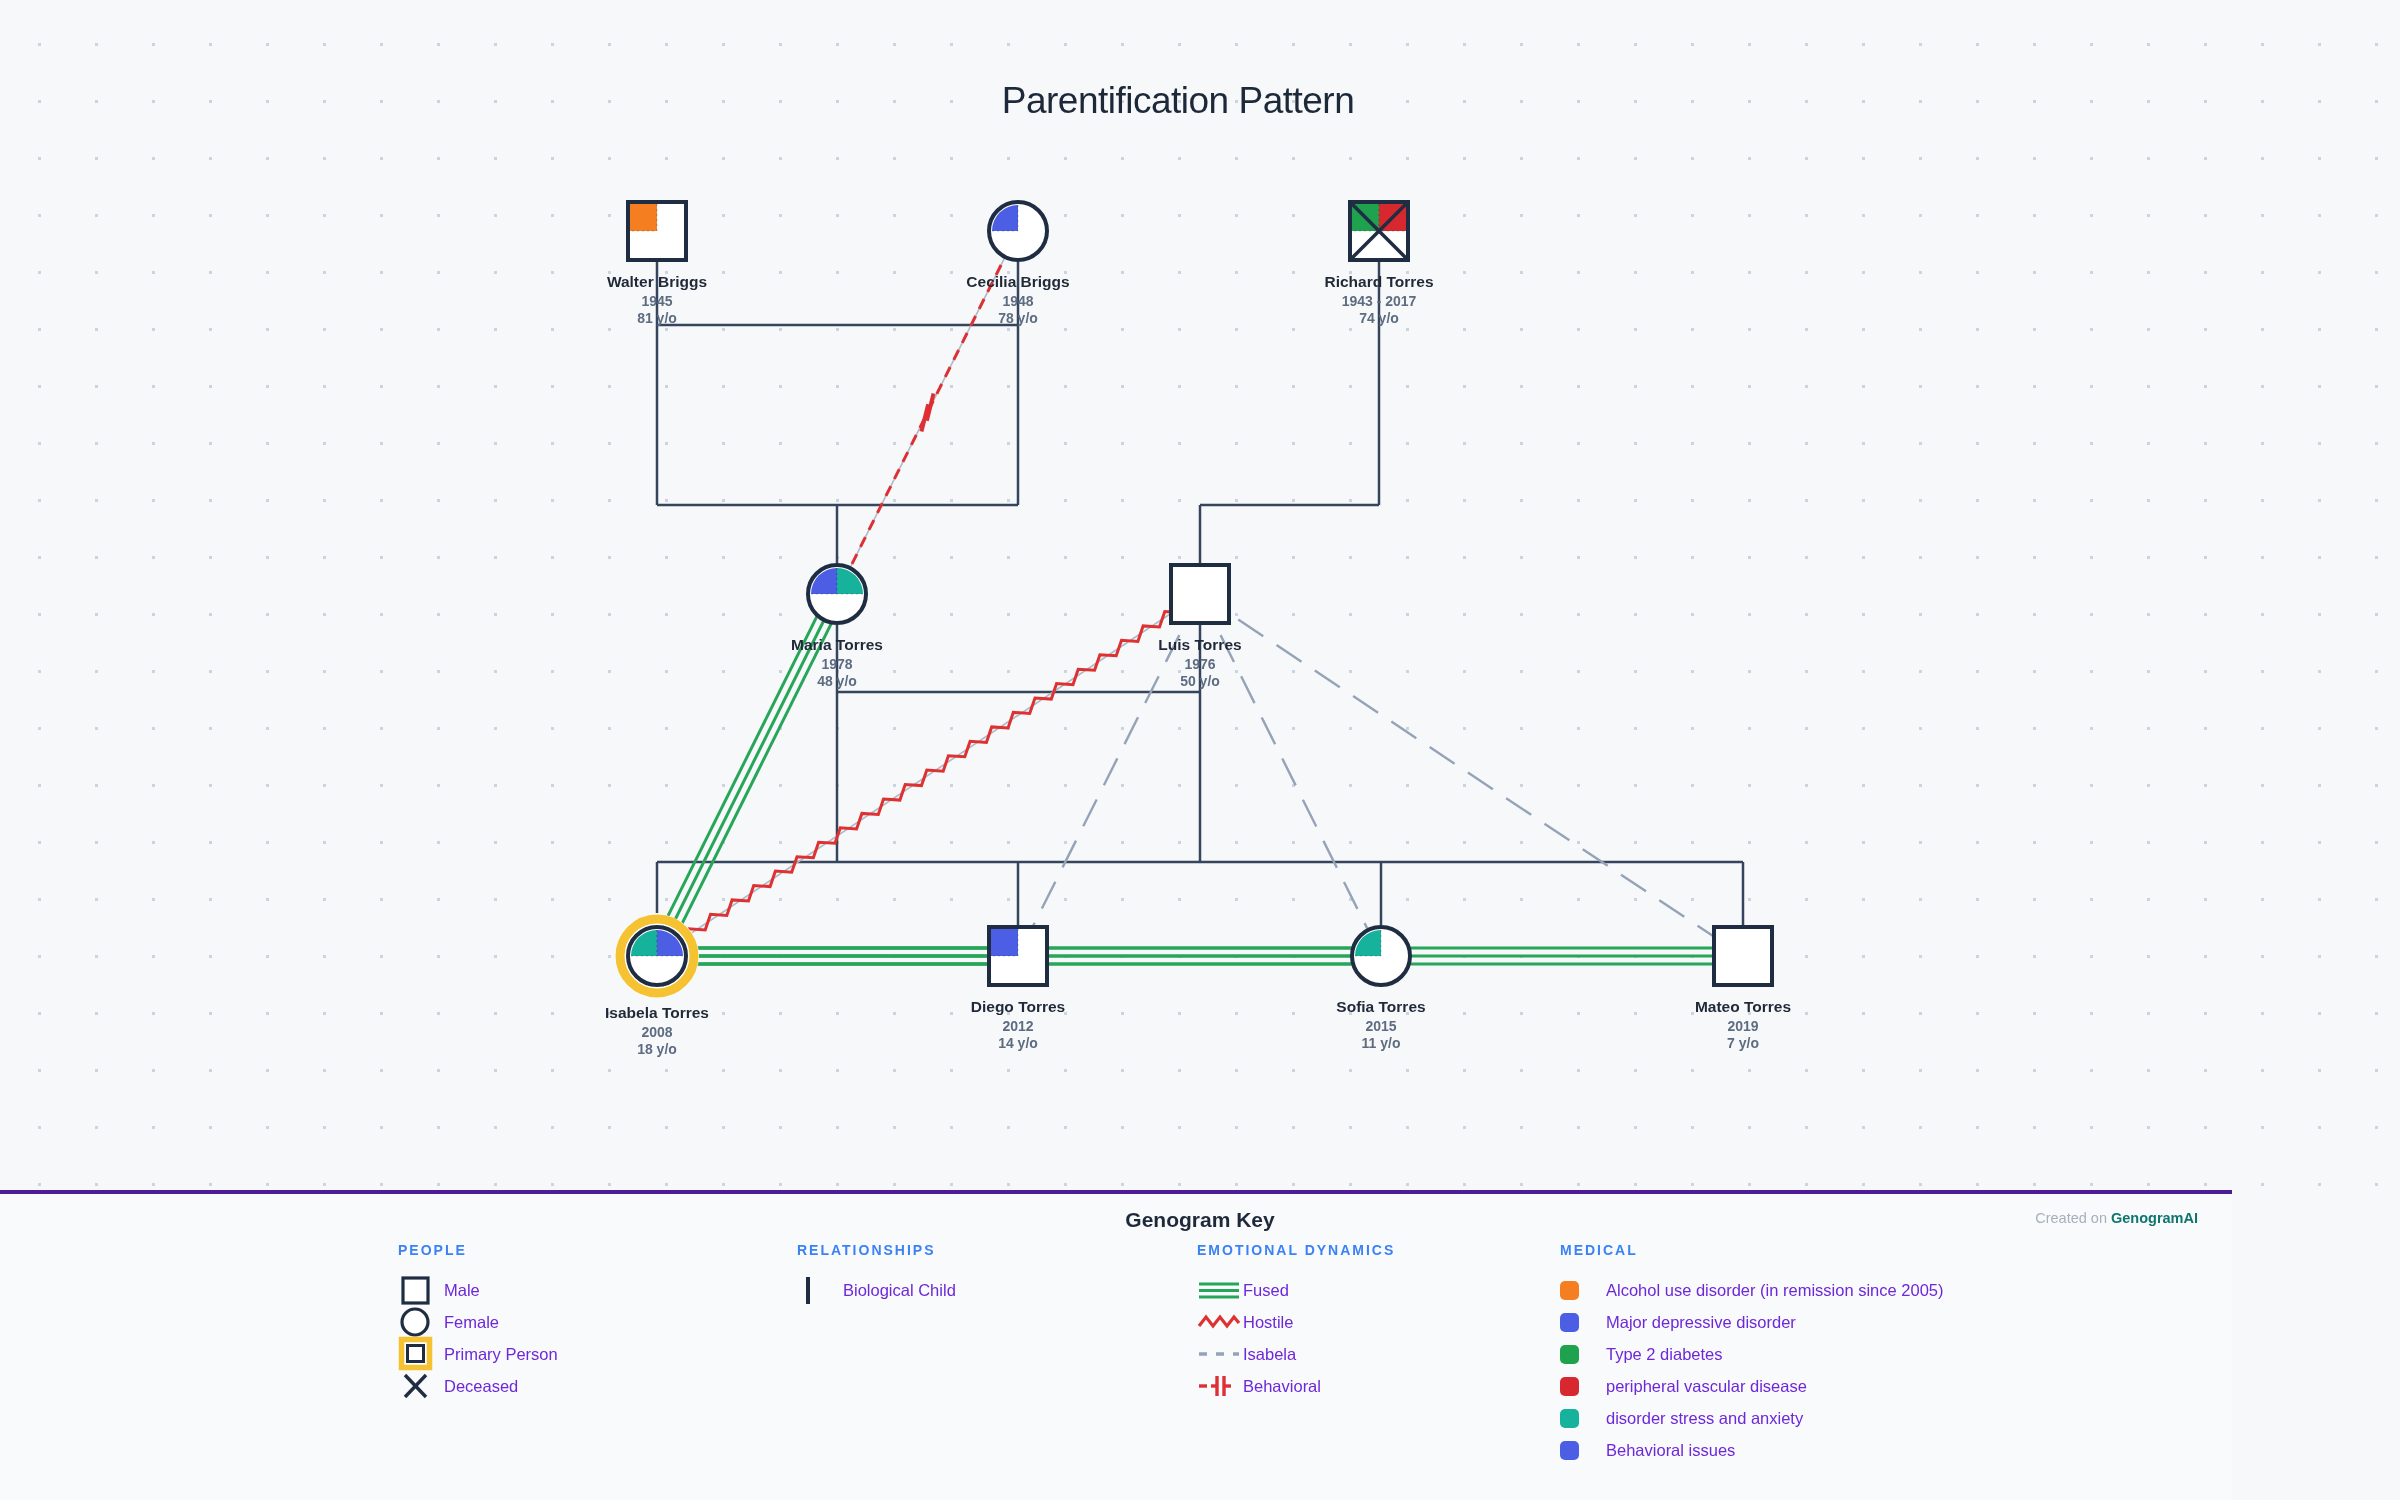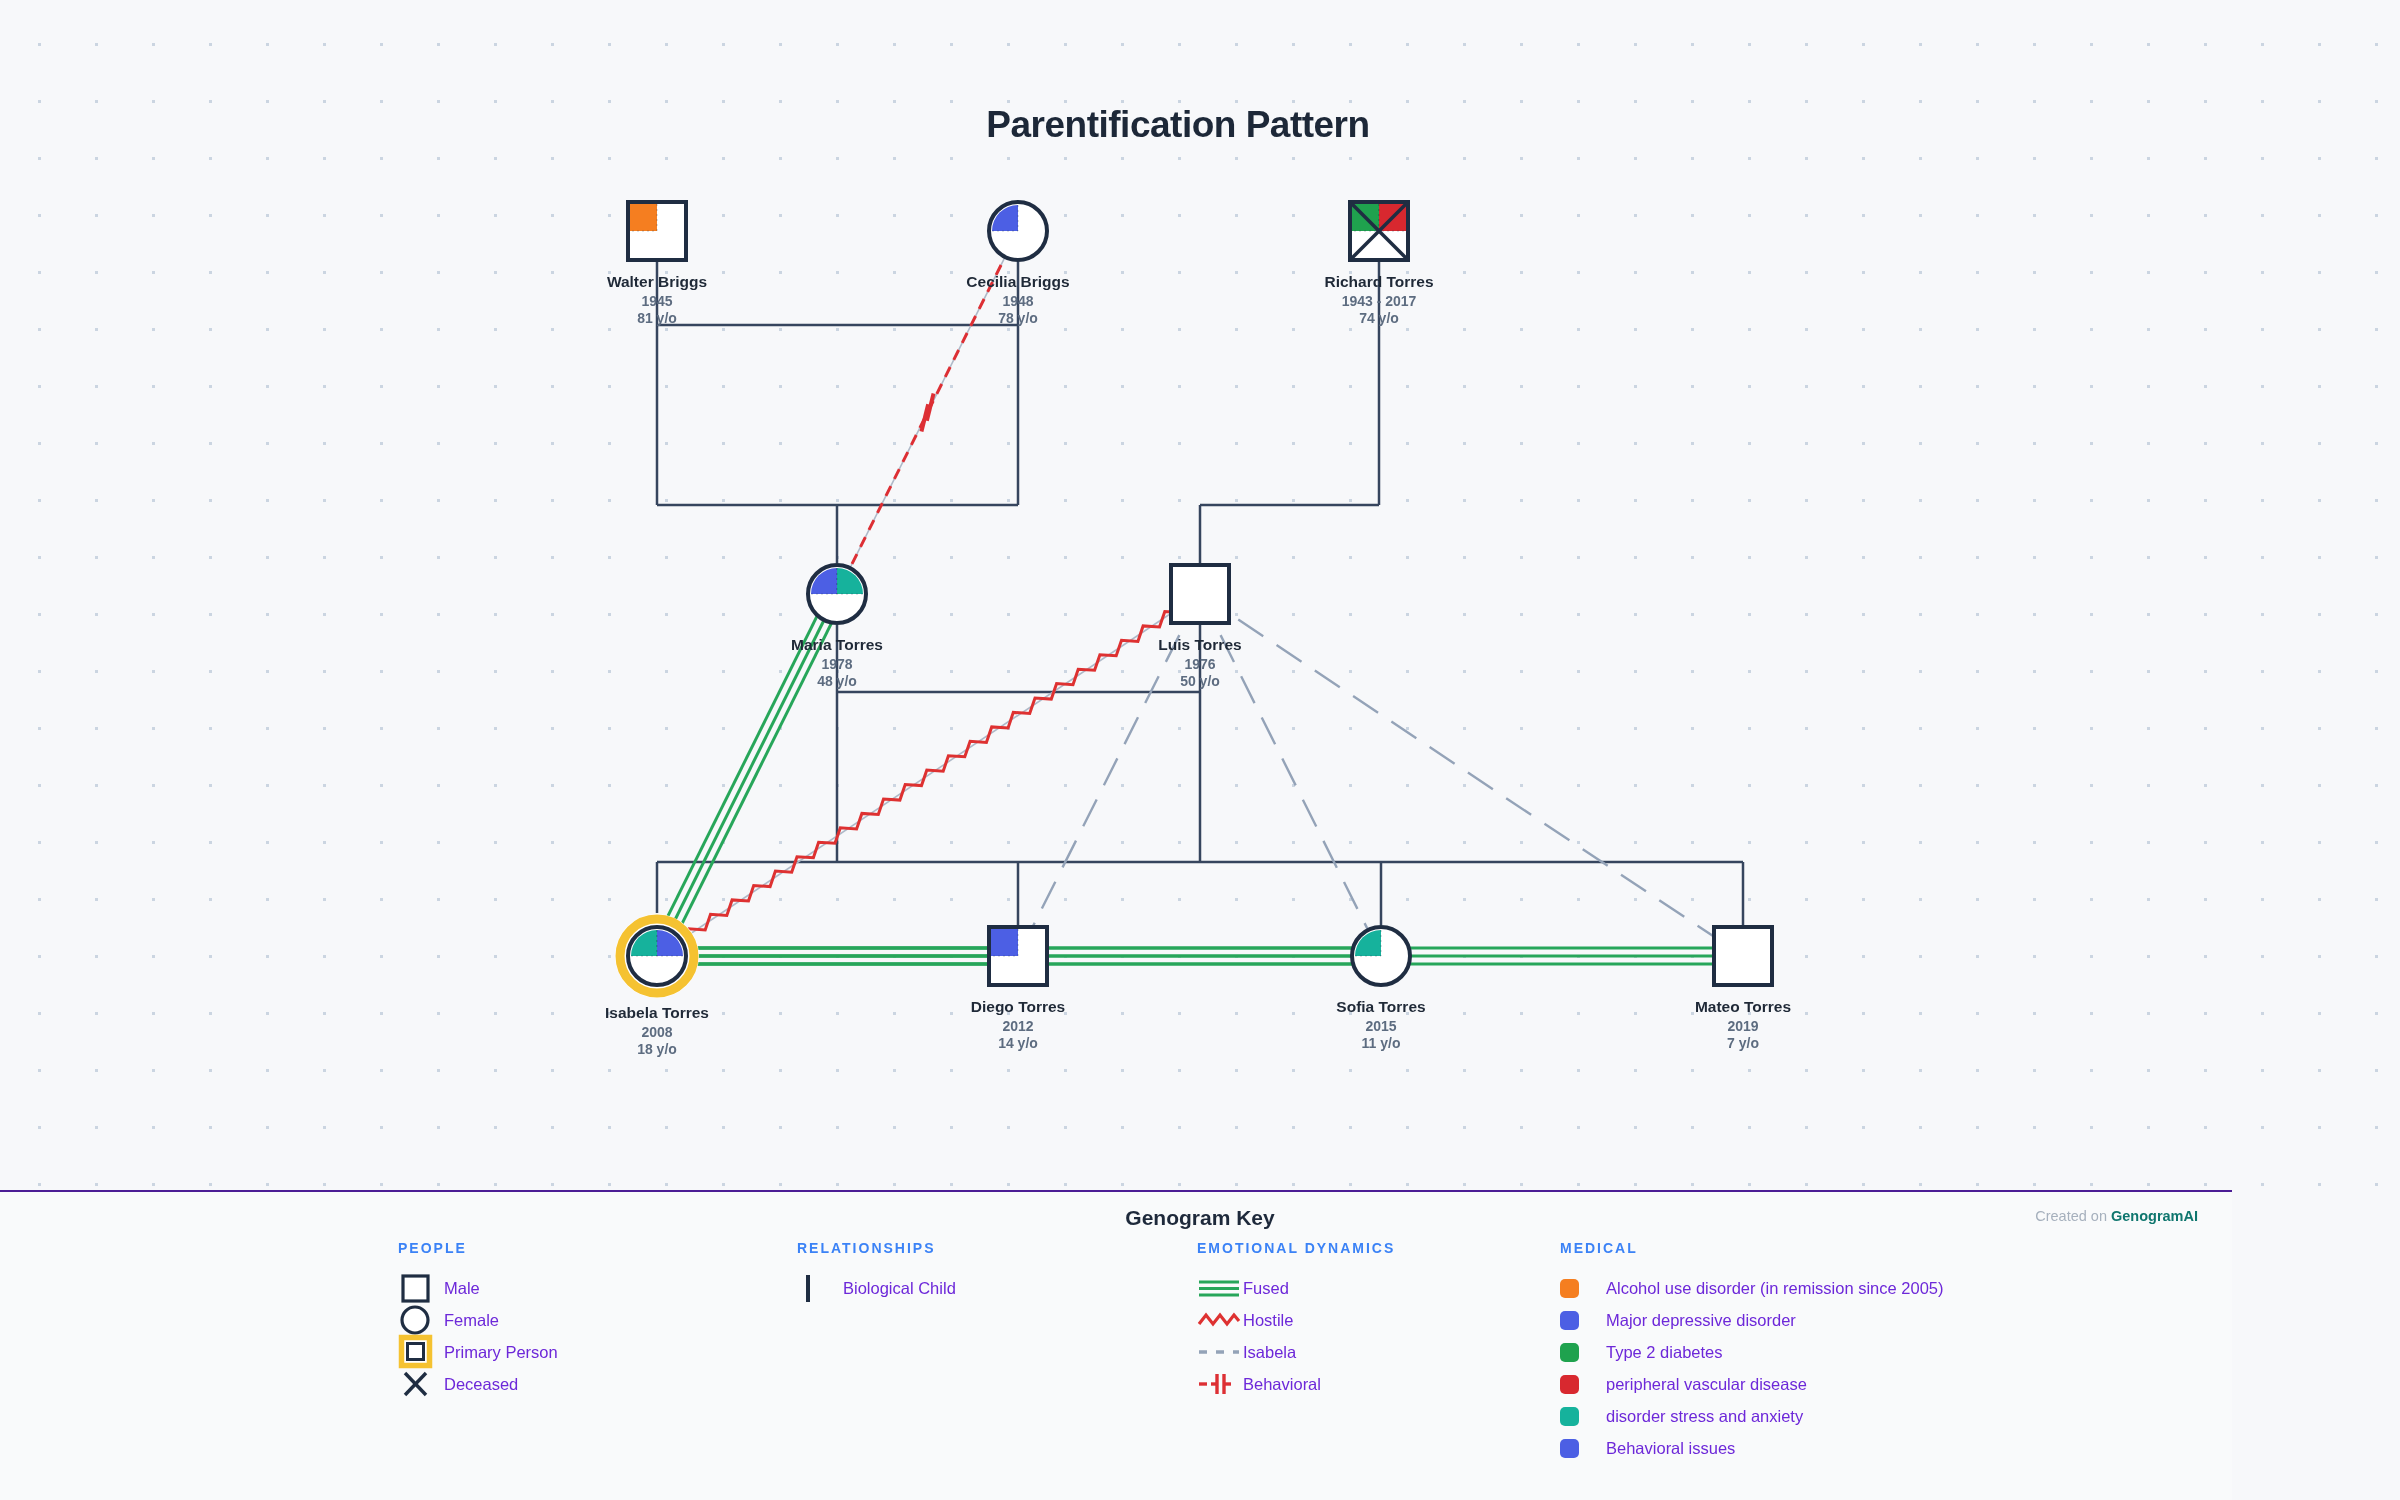--- a/index.html
+++ b/index.html
@@ -2,24 +2,24 @@
 <html><head>
 <meta charset="utf-8">
 <style>
   html,body{margin:0;padding:0;}
   .page{position:relative;width:2400px;height:1500px;background:#f7f8fa;overflow:hidden;
         font-family:"Liberation Sans",sans-serif;}
   .canvas{position:absolute;left:0;top:0;width:2400px;height:1190px;
         background-image:radial-gradient(circle,#cbd5e1 1.7px,transparent 1.9px);
         background-size:57px 57px;background-position:11px 16px;}
   .canvas svg{position:absolute;left:0;top:0;}
-  .diagram-title{position:absolute;top:104px;left:1178px;transform:translateX(-50%);
-        font-size:37px;font-weight:bold;color:#1d2838;letter-spacing:-.5px;white-space:nowrap;}
+  .diagram-title{position:absolute;top:80px;left:1178px;transform:translateX(-50%);
+        font-size:37px;font-weight:normal;color:#1d2838;letter-spacing:-.5px;white-space:nowrap;}
   .key-area{position:absolute;left:0;top:1190px;width:2232px;height:310px;
-        background:#f9fafb;border-top:2px solid #4c1d95;box-sizing:border-box;}
+        background:#f9fafb;border-top:4px solid #4c1d95;box-sizing:border-box;}
   .key-title{position:absolute;left:1200px;top:14px;transform:translateX(-50%);
         font-size:21px;font-weight:bold;color:#1e293b;white-space:nowrap;}
   .attribution{position:absolute;right:34px;top:16px;font-size:14.5px;color:#a6b0bd;white-space:nowrap;}
   .attribution b{color:#0f766e;}
   .key-section{position:absolute;top:48px;}
   .key-header{font-size:14px;font-weight:bold;letter-spacing:2px;color:#3b82f6;margin-bottom:16px;}
   .key-item{display:flex;align-items:center;height:32px;}
   .key-icon{width:46px;display:flex;align-items:center;}
   .key-label{font-size:16.5px;color:#6d28d9;}
   .swatch{width:19px;height:19px;border-radius:5px;display:inline-block;}

